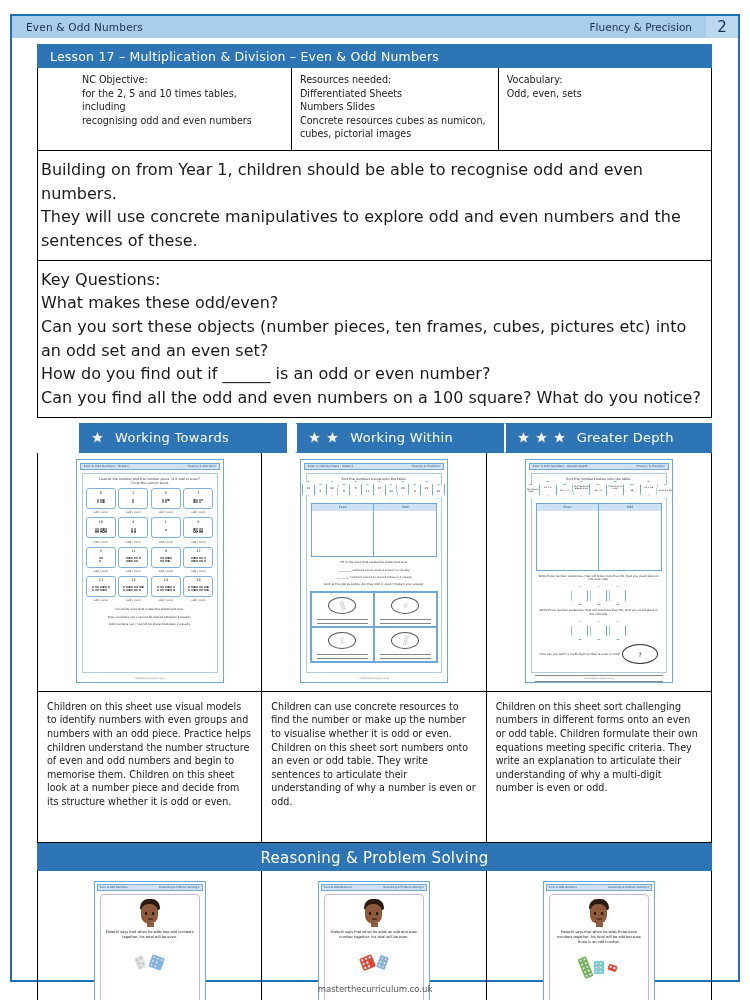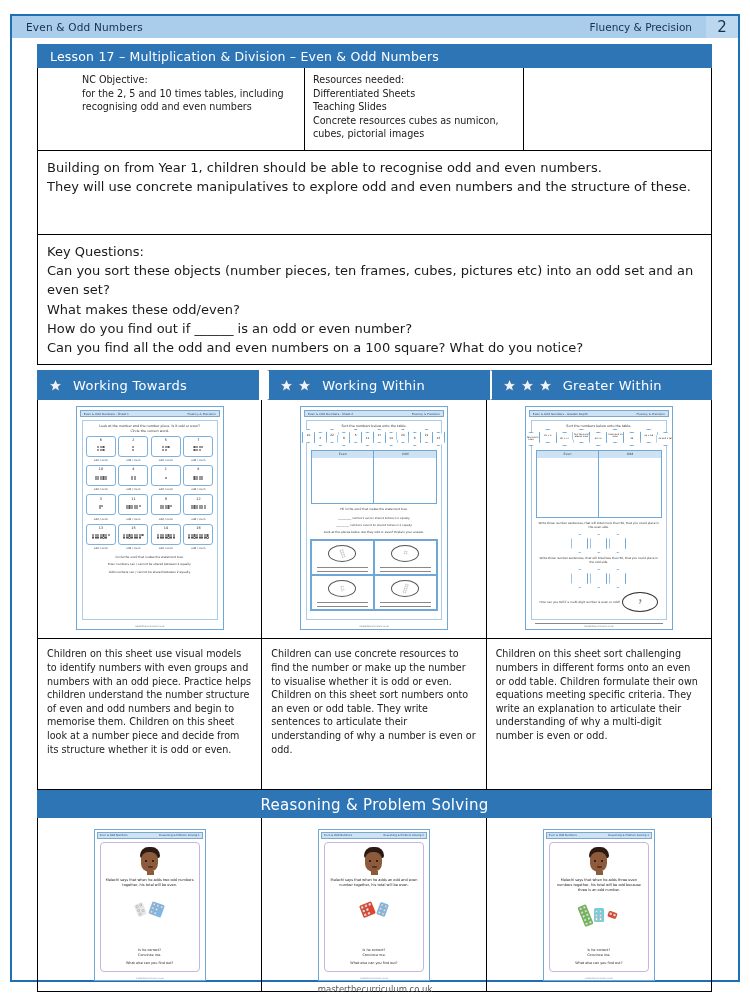--- a/index.html
+++ b/index.html
@@ -65,39 +65,39 @@
     box-sizing:border-box;
     min-height:82px;
   }
   .info-cell.c1{width:231px;border-right:1px solid #000;}
   .info-cell.c2{width:219px;border-right:1px solid #000;}
   .info-cell.c3{width:225px;}
   .info-cell .ln{display:block;}
   
   .block{
     border:1px solid #000;border-top:none;
-    padding:7px 9px;
-    font-size:13px;line-height:1.48;
+    padding:7px 3px;
+    font-size:16px;line-height:1.48;
     box-sizing:border-box;
   }
   .block.tall1{min-height:84px;}
   .block.tall2{min-height:88px;}
   .block .ln{display:block;}
   
   .diff-head{
     display:flex;margin-top:5px;
   }
   .diff-head .dh{
     background:#2e75b6;color:#ffffff;
     height:30px;
     display:flex;align-items:center;
     box-sizing:border-box;
     border:1px solid #2e75b6;
   }
-  .dh.w1{width:225px;}
+  .dh.w1{width:225px;margin-left:42px;}
   .dh.w2{width:225px;margin-left:8px;border-left:2px solid #ffffff;}
   .dh.w3{width:225px;border-left:2px solid #ffffff;}
   .stars{display:flex;align-items:center;padding-left:10px;gap:3px;}
   .star{
     width:15px;height:15px;display:block;
     color:#eef3f8;
   }
   .dh-label{
     margin-left:10px;font-size:13px;color:#ffffff;letter-spacing:.3px;
   }
@@ -348,35 +348,39 @@
 
     <div class="info-table">
       <div class="info-cell c1">
         <span class="ln">NC Objective:</span>
         <span class="ln">for the 2, 5 and 10 times tables, including</span>
         <span class="ln">recognising odd and even numbers</span>
       </div>
       <div class="info-cell c2">
         <span class="ln">Resources needed:</span>
         <span class="ln">Differentiated Sheets</span>
-        <span class="ln">Teaching Slides</span>
+        <span class="ln">Numbers Slides</span>
         <span class="ln">Concrete resources cubes as numicon,</span>
         <span class="ln">cubes, pictorial images</span>
       </div>
+      <div class="info-cell c3">
+        <span class="ln">Vocabulary:</span>
+        <span class="ln">Odd, even, sets</span>
+      </div>
     </div>
 
     <div class="block tall1">
       <span class="ln">Building on from Year 1, children should be able to recognise odd and even numbers.</span>
-      <span class="ln">They will use concrete manipulatives to explore odd and even numbers and the structure of these.</span>
+      <span class="ln">They will use concrete manipulatives to explore odd and even numbers and the sentences of these.</span>
     </div>
 
     <div class="block tall2">
       <span class="ln">Key Questions:</span>
+      <span class="ln">What makes these odd/even?</span>
       <span class="ln">Can you sort these objects (number pieces, ten frames, cubes, pictures etc) into an odd set and an even set?</span>
-      <span class="ln">What makes these odd/even?</span>
       <span class="ln">How do you find out if ______ is an odd or even number?</span>
       <span class="ln">Can you find all the odd and even numbers on a 100 square? What do you notice?</span>
     </div>
 
     <div class="diff-head">
       <div class="dh w1">
         <div class="stars">
           <svg class="star" viewBox="0 0 24 24">
               <polygon points="12,2 15,9 22,9.3 16.5,13.8 18.4,21 12,17 5.6,21 7.5,13.8 2,9.3 9,9" fill="#eef3f8" stroke="#2a5f94" stroke-width="1"></polygon>
             </svg>
@@ -399,21 +403,21 @@
           <svg class="star" viewBox="0 0 24 24">
               <polygon points="12,2 15,9 22,9.3 16.5,13.8 18.4,21 12,17 5.6,21 7.5,13.8 2,9.3 9,9" fill="#eef3f8" stroke="#2a5f94" stroke-width="1"></polygon>
             </svg>
           <svg class="star" viewBox="0 0 24 24">
               <polygon points="12,2 15,9 22,9.3 16.5,13.8 18.4,21 12,17 5.6,21 7.5,13.8 2,9.3 9,9" fill="#eef3f8" stroke="#2a5f94" stroke-width="1"></polygon>
             </svg>
           <svg class="star" viewBox="0 0 24 24">
               <polygon points="12,2 15,9 22,9.3 16.5,13.8 18.4,21 12,17 5.6,21 7.5,13.8 2,9.3 9,9" fill="#eef3f8" stroke="#2a5f94" stroke-width="1"></polygon>
             </svg>
         </div>
-        <div class="dh-label">Greater Within</div>
+        <div class="dh-label">Greater Depth</div>
       </div>
     </div>
 
     <div class="ws-row">
 
       <div class="ws-cell">
         <div class="sheet">
           <div class="sheet-head">
             <span>Even &amp; Odd Numbers - Sheet 1</span>
             <span>Fluency &amp; Precision</span>

